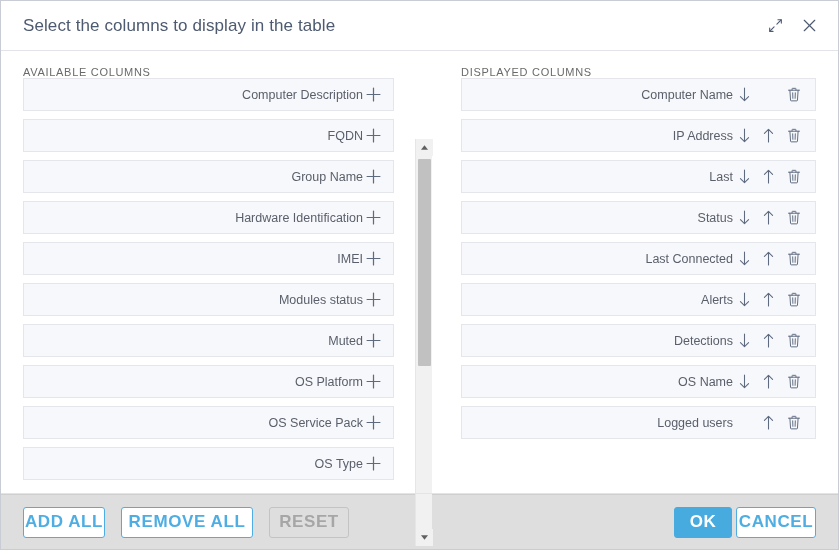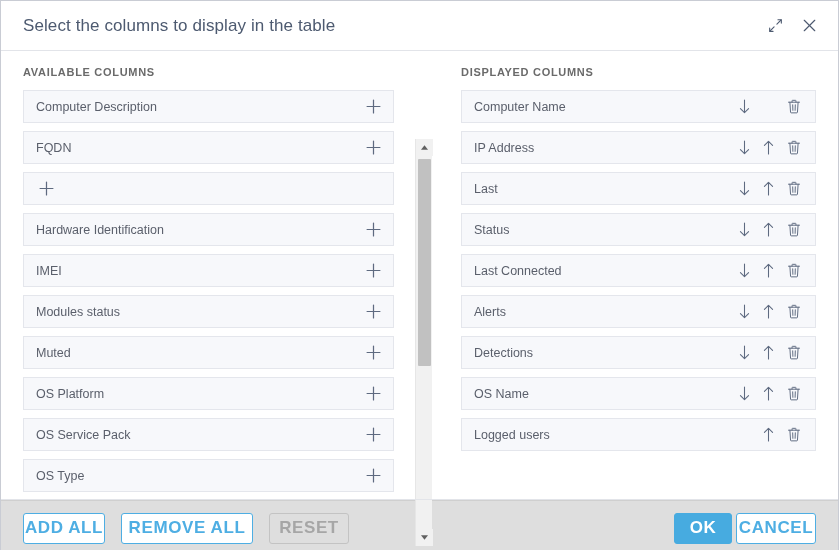--- a/index.html
+++ b/index.html
@@ -51,25 +51,25 @@
     display: flex;
     background: #ffffff;
     padding: 0;
   }
   .panel { position: relative; height: 100%; }
   .panel-left  { width: 440px; padding: 0 0 0 22px; }
   .panel-right { width: 399px; padding: 0 22px 0 12px; }
 
   .section-title {
     font-size: 11px;
-    font-weight: bold;
+    font-weight: normal;
     letter-spacing: .7px;
     color: #6a6a6a;
     margin-top: 15px;
-    margin-bottom: 12px;
+    margin-bottom: 0;
     text-transform: uppercase;
   }
   .panel-right .section-title { margin-left: 10px; }
 
   .list {
     position: relative;
     width: 100%;
   }
   .panel-left .list  { width: 371px; }
   .panel-right .list { width: 355px; margin-left: 10px; }
@@ -77,20 +77,21 @@
   .col-item {
     height: 33px;
     margin-bottom: 8px;
     background: #f7f8fb;
     border: 1px solid #e4e6ec;
     border-radius: 0;
     display: flex;
     align-items: center;
     padding: 0 10px 0 12px;
     cursor: pointer;
+    text-align: right;
   }
   .col-label {
     font-size: 12.5px;
     color: #5a5f6b;
     flex: 1 1 auto;
     white-space: nowrap;
     overflow: hidden;
     text-overflow: ellipsis;
   }
   .item-actions {
@@ -250,20 +251,21 @@
             <span class="item-actions">
               <span class="act plus">
                 <svg width="17" height="17" viewBox="0 0 18 18" fill="none" stroke="currentColor" stroke-width="1.3" stroke-linecap="round">
                   <path d="M9 2.2 L9 15.8"></path>
                   <path d="M2.2 9 L15.8 9"></path>
                 </svg>
               </span>
             </span>
           </div>
           <div class="col-item">
+            <span class="col-label">Group Name</span>
             <span class="item-actions">
               <span class="act plus">
                 <svg width="17" height="17" viewBox="0 0 18 18" fill="none" stroke="currentColor" stroke-width="1.3" stroke-linecap="round">
                   <path d="M9 2.2 L9 15.8"></path>
                   <path d="M2.2 9 L15.8 9"></path>
                 </svg>
               </span>
             </span>
           </div>
           <div class="col-item">

